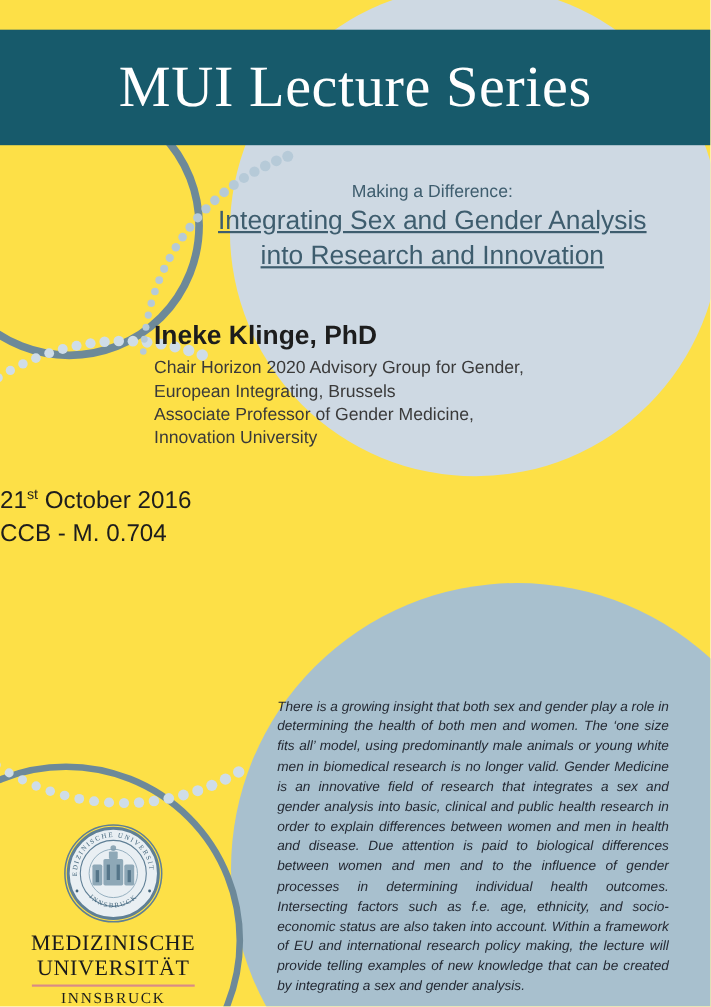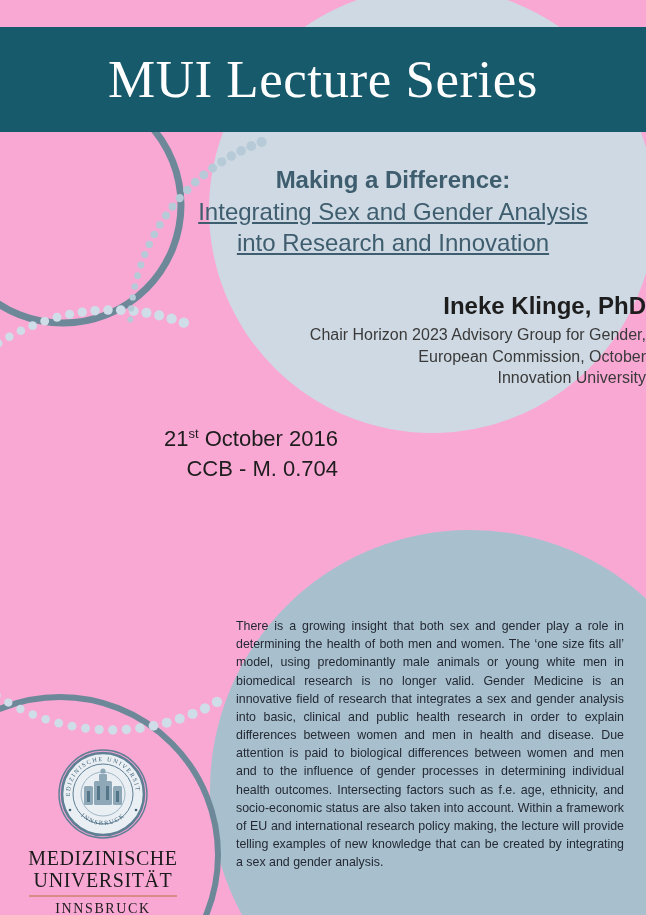--- a/index.html
+++ b/index.html
@@ -8,21 +8,21 @@
     background: #ffffff;
   }
   body {
     font-family: "Liberation Sans", sans-serif;
   }
   #poster {
     position: relative;
     width: 646px;
     height: 915px;
     overflow: hidden;
-    background: #f9a8d4;
+    background: #fde047;
   }
 
   
   #bg-layer {
     position: absolute;
     left: 0; top: 0;
     width: 646px; height: 915px;
   }
 
   
@@ -49,59 +49,59 @@
   
   #lecture-title-block {
     position: absolute;
     left: 140px;
     top: 165px;
     width: 506px;
     text-align: center;
     color: #3e5d6e;
   }
   #lecture-title-main {
-    font-size: 24px;
-    font-weight: bold;
+    font-size: 16px;
+    font-weight: normal;
     line-height: 1.28;
   }
   .lecture-subtitle-line {
     font-size: 24px;
     font-weight: normal;
     line-height: 1.32;
     text-decoration: underline;
   }
 
   
   #speaker-block {
     position: absolute;
     left: 140px;
     top: 290px;
     width: 506px;
-    text-align: right;
+    text-align: left;
     color: #1d1d1d;
   }
   #speaker-name {
     font-size: 24px;
     font-weight: bold;
     line-height: 1.35;
     margin-bottom: 2px;
   }
   .speaker-affil-line {
     font-size: 16px;
     line-height: 1.32;
     color: #3a3a3a;
   }
 
   
   #event-block {
     position: absolute;
     left: 0px;
-    top: 424px;
+    top: 440px;
     width: 338px;
-    text-align: right;
+    text-align: left;
     color: #1d1d1d;
   }
   .event-line {
     font-size: 22px;
     line-height: 1.35;
     white-space: nowrap;
   }
   .event-line sup {
     font-size: 13px;
     vertical-align: super;
@@ -113,22 +113,23 @@
     position: absolute;
     left: 236px;
     top: 617px;
     width: 388px;
   }
   #abstract-text {
     font-size: 12.4px;
     line-height: 1.465;
     color: #242933;
     text-align: justify;
-    margin: 0;
+    margin: 16px;
     hyphens: manual;
+    font-style: italic;
   }
 
   
   #logo-block {
     position: absolute;
     left: 8px;
     top: 748px;
     width: 190px;
     text-align: center;
   }
@@ -268,22 +269,23 @@
   </div>
 
   <div id="lecture-title-block">
     <div id="lecture-title-main">Making a Difference:</div>
     <div class="lecture-subtitle-line">Integrating Sex and Gender Analysis</div>
     <div class="lecture-subtitle-line">into Research and Innovation</div>
   </div>
 
   <div id="speaker-block">
     <div id="speaker-name">Ineke Klinge, PhD</div>
-    <div class="speaker-affil-line">Chair Horizon 2023 Advisory Group for Gender,</div>
-    <div class="speaker-affil-line">European Commission, October</div>
+    <div class="speaker-affil-line">Chair Horizon 2020 Advisory Group for Gender,</div>
+    <div class="speaker-affil-line">European Integrating, Brussels</div>
+    <div class="speaker-affil-line">Associate Professor of Gender Medicine,</div>
     <div class="speaker-affil-line">Innovation University</div>
   </div>
 
   <div id="event-block">
     <div class="event-line"><span>21</span><sup>st</sup><span> October 2016</span></div>
     <div class="event-line">CCB - M. 0.704</div>
   </div>
 
   <div id="abstract-block">
     <p id="abstract-text">There is a growing insight that both sex and gender play a role in determining the health of both men and women. The ‘one size fits all’ model, using predominantly male animals or young white men in biomedical research is no longer valid. Gender Medicine is an innovative field of research that integrates a sex and gender analysis into basic, clinical and public health research in order to explain differences between women and men in health and disease. Due attention is paid to biological differences between women and men and to the influence of gender processes in determining individual health outcomes. Intersecting factors such as f.e. age, ethnicity, and socio-economic status are also taken into account. Within a framework of EU and international research policy making, the lecture will provide telling examples of new knowledge that can be created by integrating a sex and gender analysis.</p>

